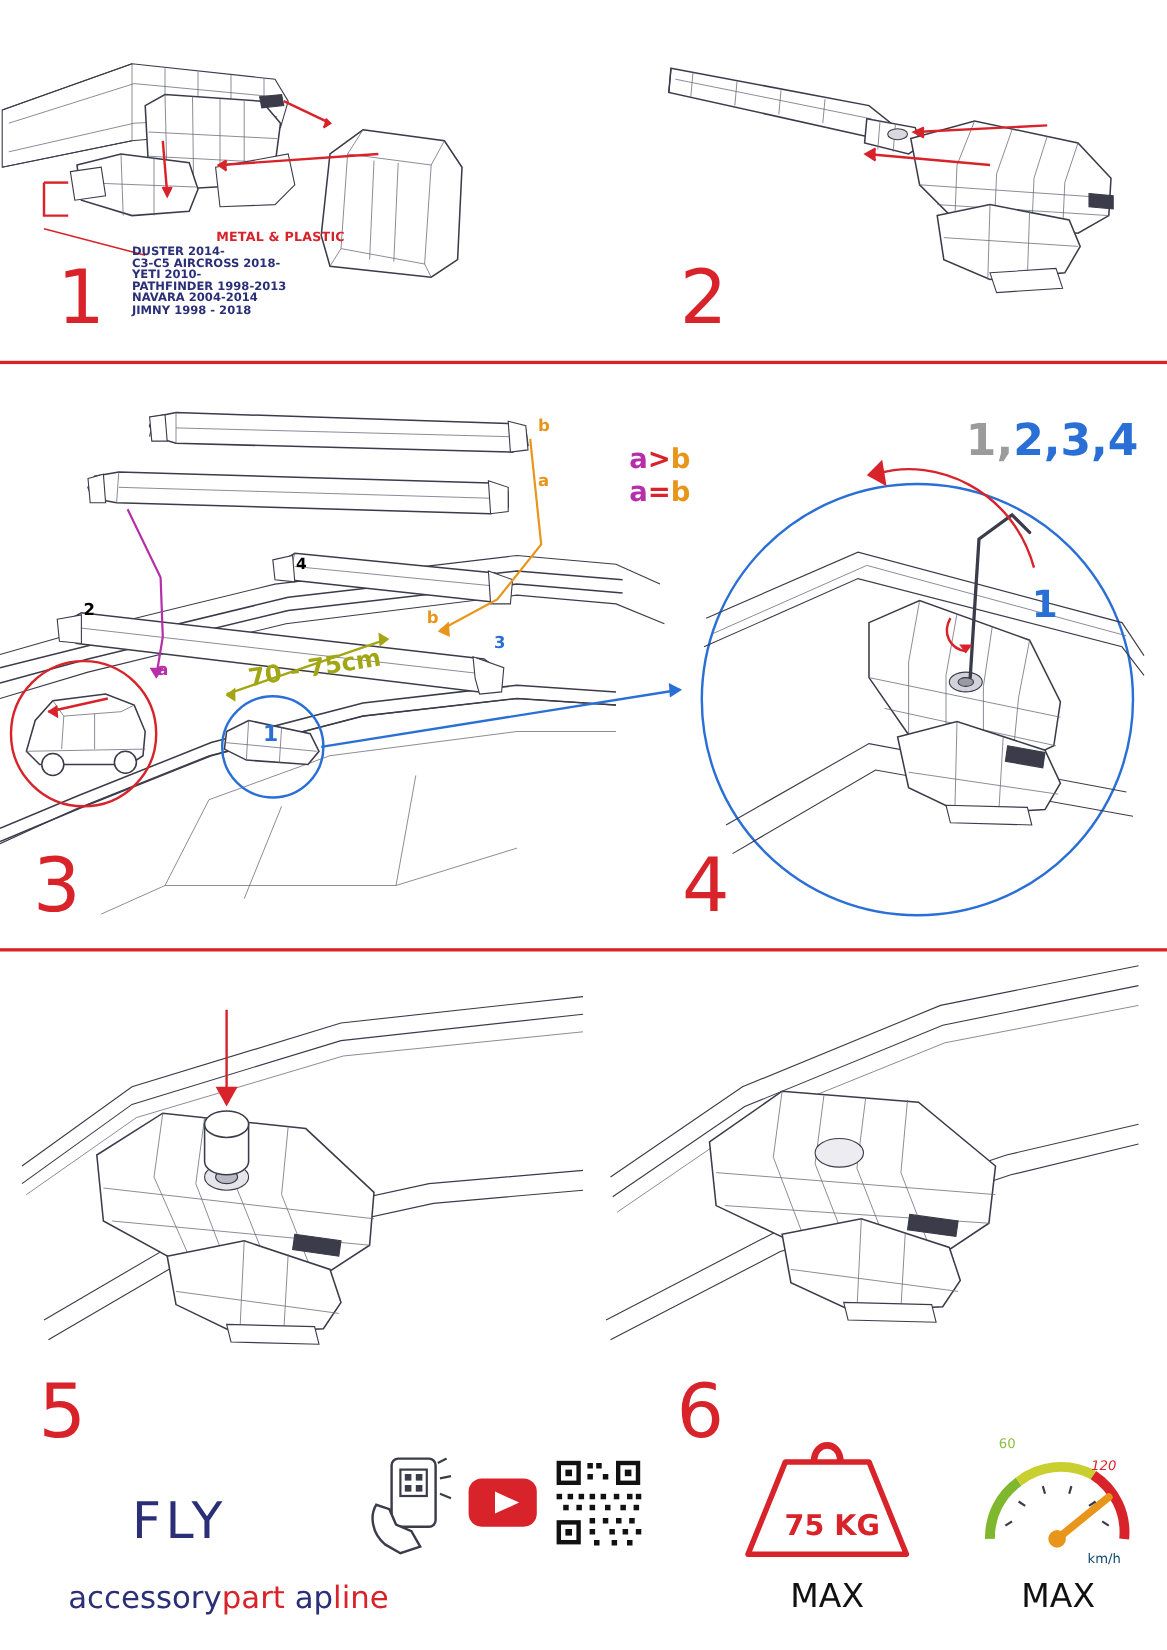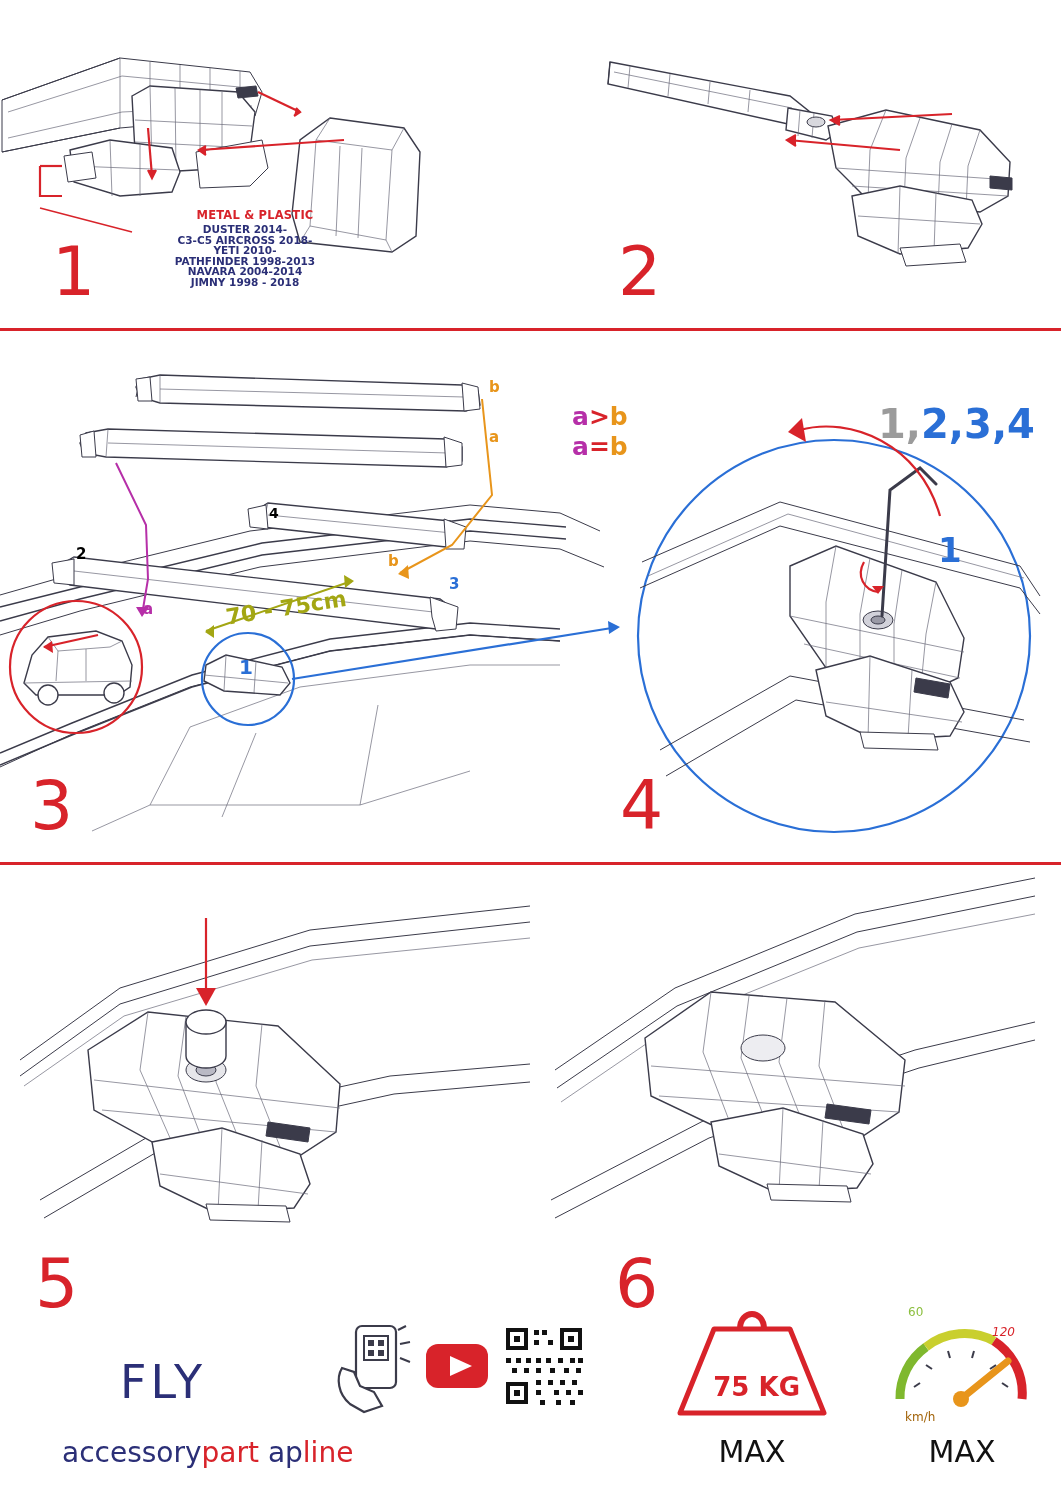--- a/index.html
+++ b/index.html
@@ -27,21 +27,21 @@
   #step5num{left:35px;top:1250px;font-size:68px;}
   #step6num{left:615px;top:1250px;font-size:68px;}
 
   
   #metalplastic{
     position:absolute;left:140px;top:208px;width:230px;text-align:center;
     color:#d8232a;font-size:11.5px;font-weight:bold;letter-spacing:.2px;
     font-family:"DejaVu Sans", sans-serif;
   }
   #carlist{
-    position:absolute;left:120px;top:224px;width:250px;text-align:center;
+    position:absolute;left:120px;top:224px;width:250px;
     color:#2b2f77;font-size:10.5px;font-weight:bold;line-height:10.5px;
     font-family:"DejaVu Sans", sans-serif;
   }
   #carlist div{white-space:nowrap;}
 
   
   .lbl{position:absolute;font-weight:bold;font-family:"DejaVu Sans", sans-serif;}
   #lbl-b-top{left:489px;top:378px;font-size:15px;color:#e8951b;}
   #lbl-a-top{left:489px;top:428px;font-size:15px;color:#e8951b;}
   #lbl-b-mid{left:388px;top:552px;font-size:15px;color:#e8951b;}
@@ -53,21 +53,21 @@
   #dist{left:224px;top:605px;font-size:22px;color:#a3a613;font-weight:bold;
         transform:rotate(-9deg);transform-origin:left top;}
 
   #ineq{position:absolute;left:572px;top:370px;font-size:25px;font-weight:bold;
         font-family:"DejaVu Sans", sans-serif;line-height:30px;margin-top:32px;}
   #ineq .a{color:#b62fa8;}
   #ineq .op{color:#d8232a;}
   #ineq .b{color:#e8951b;}
 
   #order1234{position:absolute;left:878px;top:378px;font-size:40px;font-weight:bold;
-             font-family:"DejaVu Sans", sans-serif;letter-spacing:0px;margin-top:23px;}
+             font-family:"DejaVu Sans", sans-serif;letter-spacing:0px;}
   #order1234 .g{color:#9b9b9b;}
   #order1234 .bl{color:#2a6fd6;}
   #lbl-4-one{position:absolute;left:938px;top:530px;font-size:34px;font-weight:bold;
              color:#2a6fd6;font-family:"DejaVu Sans", sans-serif;}
 
   
   #fly{position:absolute;left:120px;top:1355px;font-size:46px;color:#2b2f77;
        letter-spacing:4px;font-family:"DejaVu Sans", sans-serif;}
   #brandline{position:absolute;left:62px;top:1420px;font-size:28px;
              font-family:"DejaVu Sans", sans-serif;margin-top:16px;}
@@ -77,22 +77,22 @@
   #brandline .line{color:#d8232a;}
 
   
   #weight-val{position:absolute;left:704px;top:1372px;width:96px;text-align:right;
               font-size:26px;font-weight:bold;color:#d8232a;
               font-family:"DejaVu Sans", sans-serif;}
   #weight-max{position:absolute;left:690px;top:1434px;width:124px;text-align:center;
               font-size:30px;color:#111;font-family:"DejaVu Sans", sans-serif;}
   #speed-max{position:absolute;left:900px;top:1434px;width:124px;text-align:center;
              font-size:30px;color:#111;font-family:"DejaVu Sans", sans-serif;}
-  #speed-unit{position:absolute;left:905px;top:1410px;width:114px;text-align:left;
-              font-size:12px;color:#a16207;font-family:"DejaVu Sans", sans-serif;}
+  #speed-unit{position:absolute;left:905px;top:1410px;width:114px;text-align:right;
+              font-size:12px;color:#0c4a6e;font-family:"DejaVu Sans", sans-serif;}
   #gauge-min{position:absolute;left:908px;top:1305px;font-size:12px;color:#8cbf3f;
              font-family:"DejaVu Sans", sans-serif;}
   #gauge-max{position:absolute;left:992px;top:1325px;font-size:12px;color:#d8232a;
              font-family:"DejaVu Sans", sans-serif;font-style:italic;}
 
   svg{position:absolute;left:0;top:0;}
   .ln{fill:none;stroke:#3b3b4a;stroke-width:1;}
   .ln2{fill:none;stroke:#3b3b4a;stroke-width:1.4;}
   .lnt{fill:none;stroke:#6a6a7a;stroke-width:.7;}
   .red{fill:none;stroke:#d8232a;stroke-width:2.2;}

